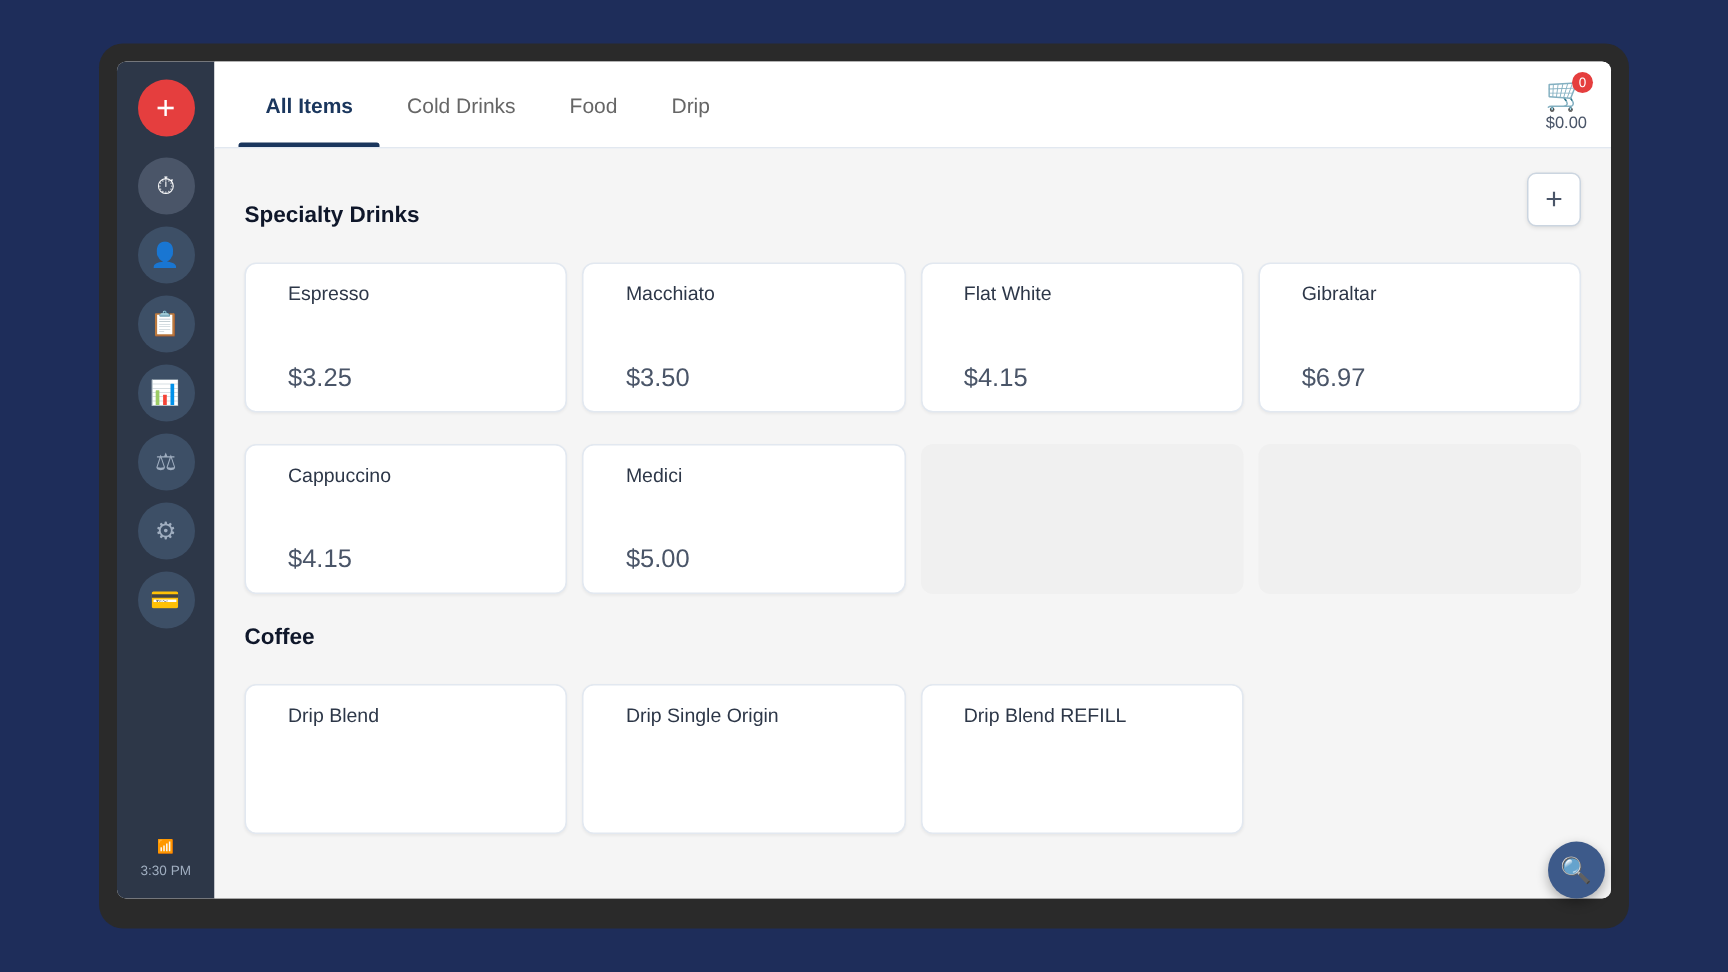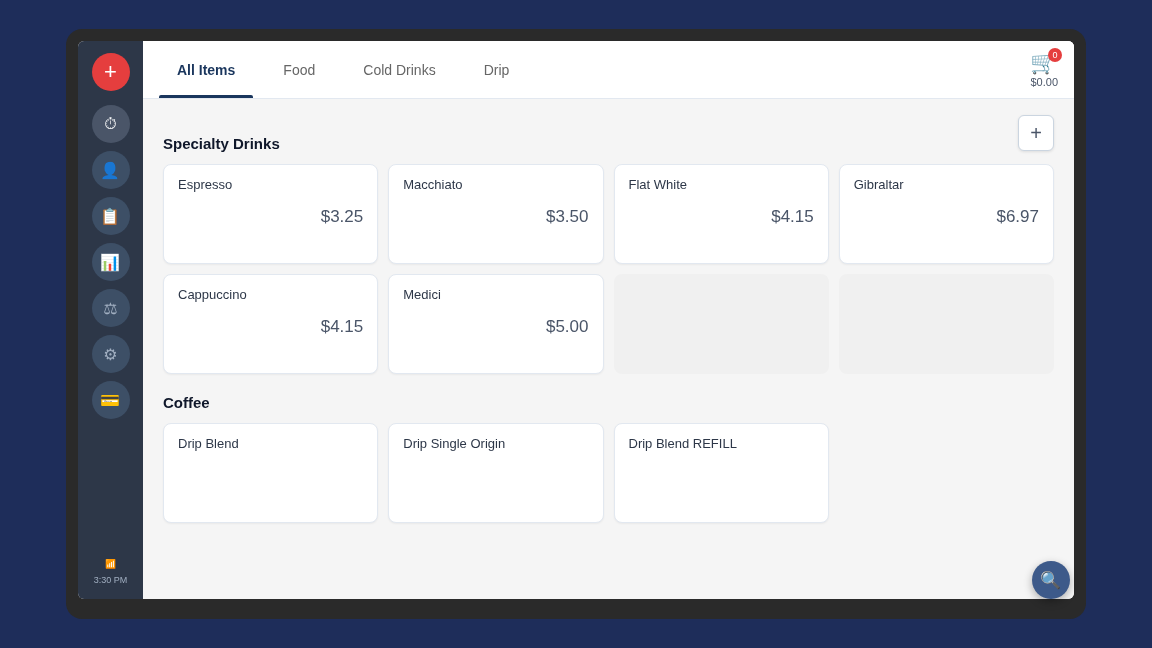--- a/index.html
+++ b/index.html
@@ -96,21 +96,21 @@
       padding: 0 16px;
       display: flex;
       align-items: center;
       justify-content: space-between;
       border-bottom: 1px solid #e2e8f0;
       height: 58px;
       flex-shrink: 0;
     }
     .tabs {
       display: flex;
-      gap: 12px;
+      gap: 0;
       height: 100%;
     }
     .tab {
       padding: 0 18px;
       display: flex;
       align-items: center;
       font-size: 14px;
       color: #666;
       cursor: pointer;
       position: relative;
@@ -195,27 +195,29 @@
     }
     .items-grid {
       display: grid;
       grid-template-columns: repeat(4, 1fr);
       gap: 10px;
       margin-bottom: 20px;
     }
     .item-card {
       background: white;
       border-radius: 8px;
-      padding: 12px 14px;
+      padding: 12px 28px;
       min-height: 100px;
       display: flex;
+      flex-direction: column;
       justify-content: space-between;
       cursor: pointer;
       border: 1px solid #e2e8f0;
       box-shadow: 0 1px 2px rgba(0,0,0,0.05);
+      margin-top: 11px;
     }
     .item-name {
       font-size: 13px;
       color: #2d3748;
       font-weight: 500;
     }
     .item-price {
       font-size: 17px;
       color: #4a5568;
       margin-top: 30px;
@@ -242,22 +244,22 @@
         <div class="wifi-time">📶</div>
         <div class="wifi-time">3:30 PM</div>
       </div>
     </div>
 
     <div class="main">
 
       <div class="header">
         <div class="tabs">
           <div class="tab active">All Items</div>
+          <div class="tab">Cold Drinks</div>
           <div class="tab">Food</div>
-          <div class="tab">Cold Drinks</div>
           <div class="tab">Drip</div>
         </div>
         <div class="cart-area">
           <div style="position:relative; display:inline-block;">
             <span class="cart-icon">🛒</span>
             <span class="cart-badge">0</span>
           </div>
           <div class="cart-total">$0.00</div>
         </div>
       </div>

